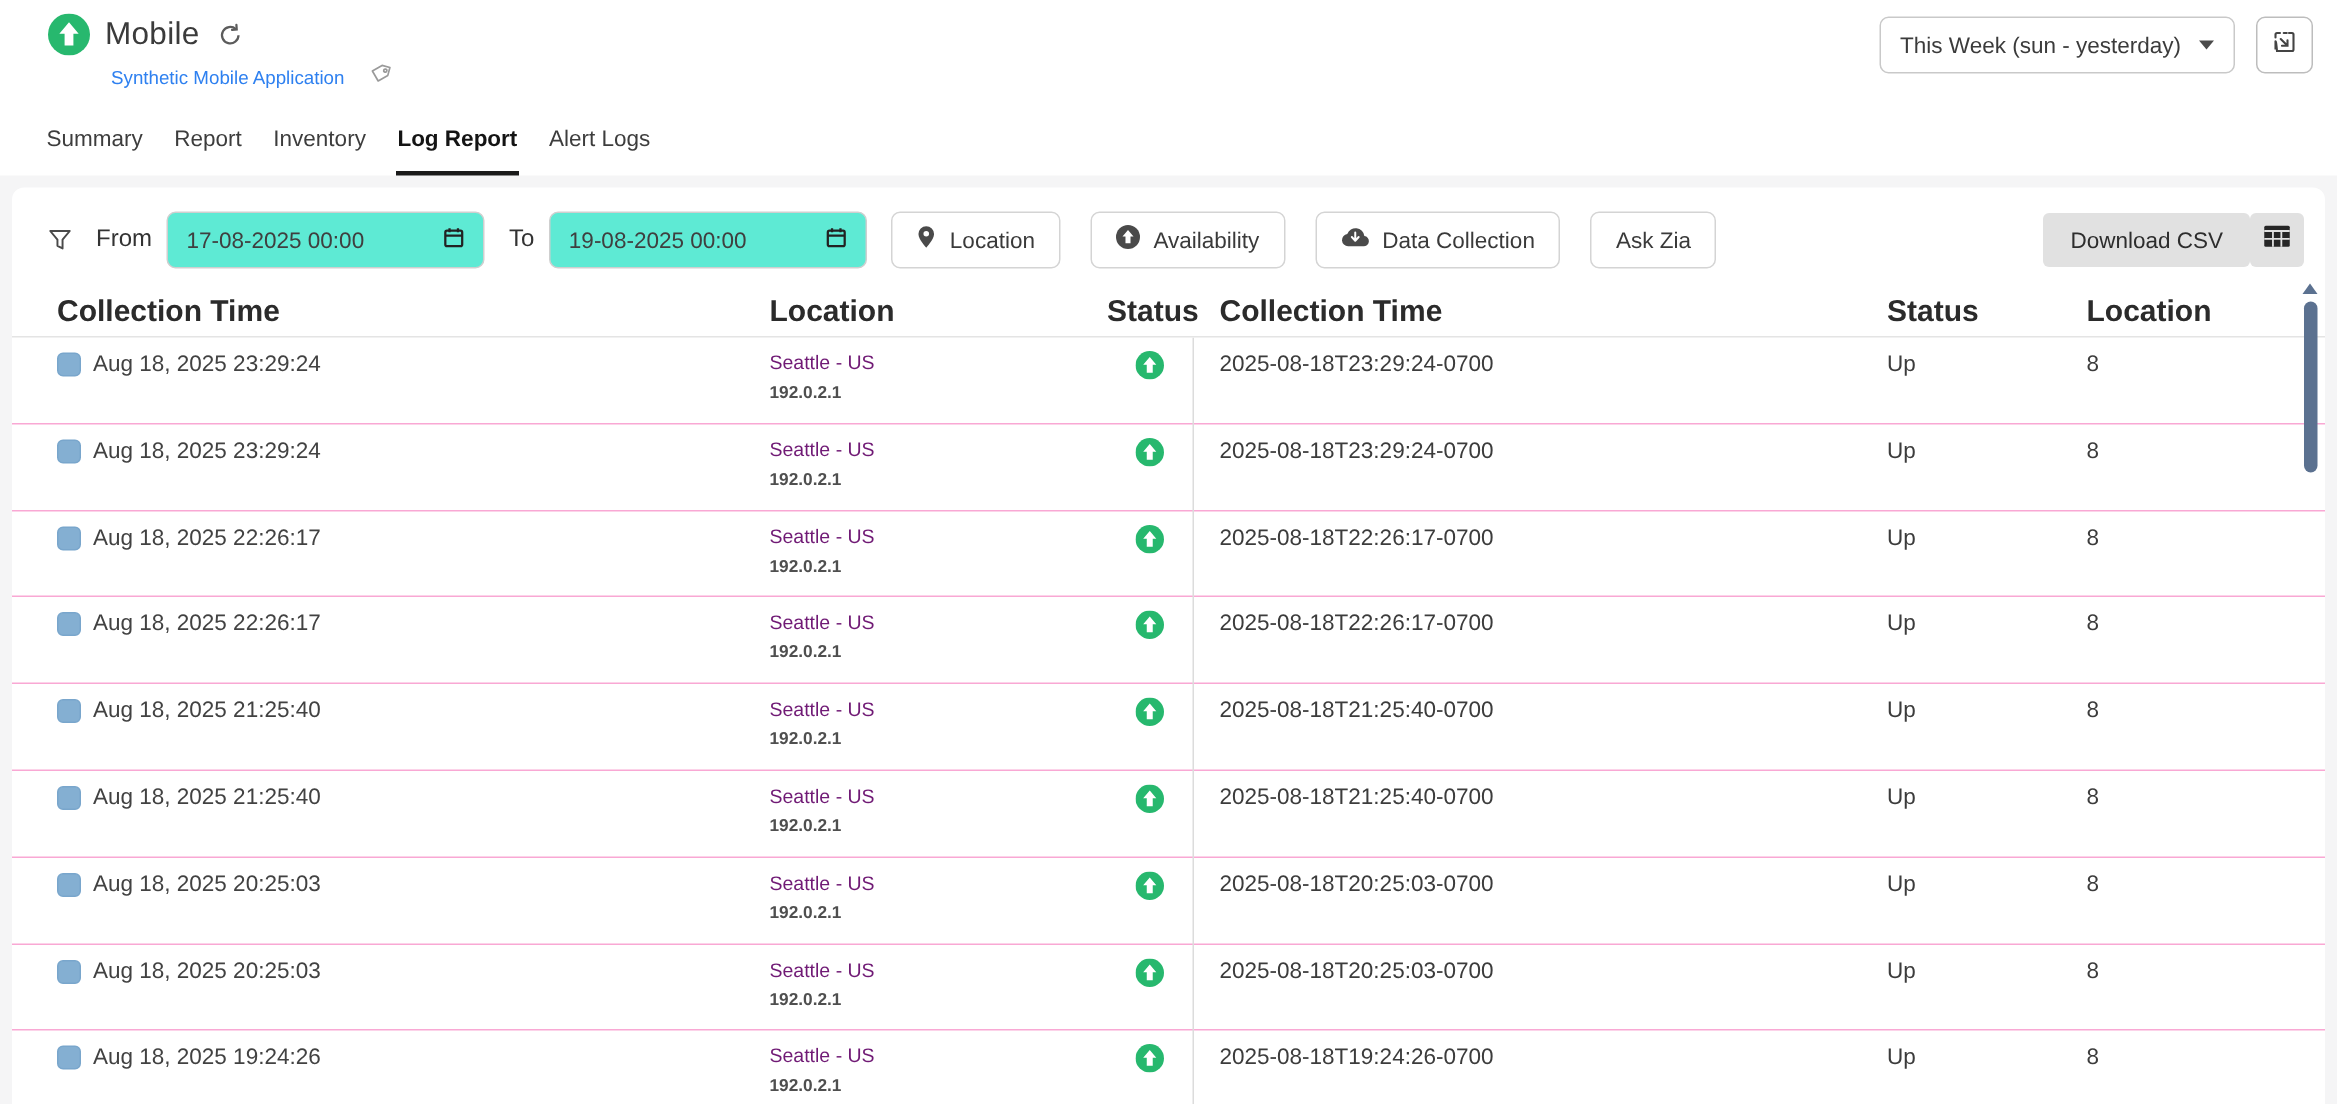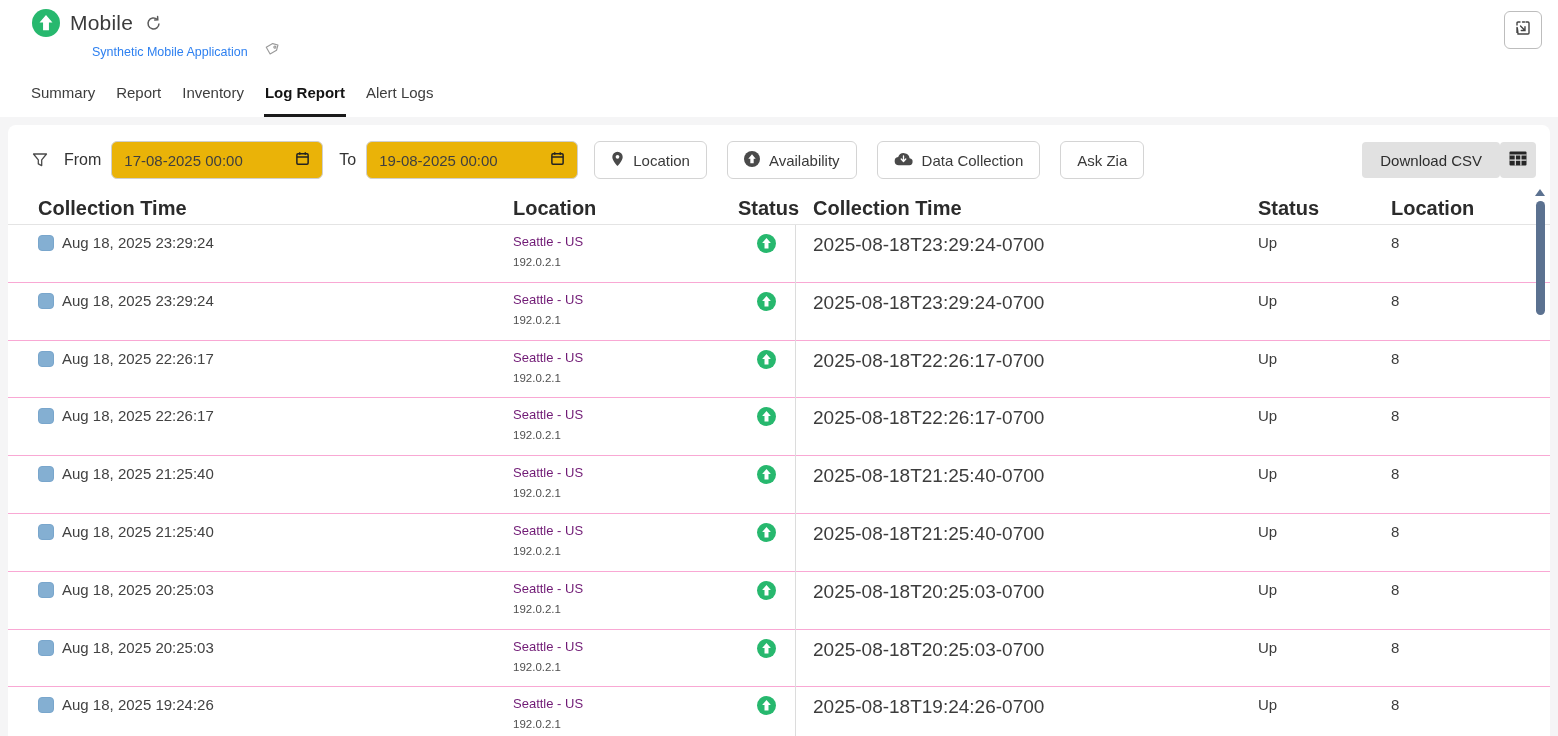--- a/index.html
+++ b/index.html
@@ -5,21 +5,21 @@
   * { margin:0; padding:0; box-sizing:border-box; }
   html,body { width:1558px; height:736px; overflow:hidden; background:#fff;
               font-family:"Liberation Sans", sans-serif; }
 
   
   .top-header { position:relative; height:78px; padding:9px 16px 0 32px; }
   .title-row { display:flex; align-items:center; gap:10px; }
   .status-bubble { width:28px; height:28px; flex:0 0 auto; }
   .monitor-title { font-size:21px; color:#3b3b3b; font-weight:500; letter-spacing:.2px; }
   .refresh-btn { margin-left:2px; display:flex; align-items:center; cursor:pointer; }
-  .subtitle-row { margin-left:60px; margin-top:5px; display:flex; align-items:center; gap:16px; }
+  .subtitle-row { margin-left:42px; margin-top:5px; display:flex; align-items:center; gap:16px; }
   .monitor-type-link { color:#2e80f0; font-size:12.5px; text-decoration:none; cursor:pointer; }
   .header-right { position:absolute; top:11px; right:16px; display:flex; gap:14px; align-items:center; }
   .range-select { height:38px; border:1px solid #c9c9c9; border-radius:6px; background:#fff;
                   display:flex; align-items:center; padding:0 13px; gap:12px; font-size:15px;
                   color:#3b3b3b; cursor:pointer; }
   .caret-down { width:0; height:0; border-left:5px solid transparent; border-right:5px solid transparent;
                 border-top:6px solid #4a4a4a; }
   .popout-btn { width:38px; height:38px; border:1px solid #bdbdbd; border-radius:6px; background:#fff;
                 display:flex; align-items:center; justify-content:center; cursor:pointer; }
 
@@ -29,21 +29,21 @@
   .tab.active { font-weight:700; color:#141414; border-bottom-color:#1a1a1a; }
 
   
   .content-area { background:#f5f5f6; height:619px; padding:8px 8px 0; }
   .card { background:#fff; border-radius:8px 8px 0 0; height:611px; position:relative; overflow:hidden; }
 
   
   .filter-bar { display:flex; align-items:center; padding:16px 14px 0 24px; height:54px; }
   .funnel-wrap { margin-right:16px; display:flex; align-items:center; }
   .io-label { font-size:16px; color:#333; margin-right:10px; }
-  .dt-input { width:212px; height:38px; border:1px solid #cfcfcf; border-radius:6px; background:#eab308;
+  .dt-input { width:212px; height:38px; border:1px solid #cfcfcf; border-radius:6px; background:#5eead4;
               display:flex; align-items:center; justify-content:space-between; padding:0 12px;
               font-size:15px; color:#3f3f3f; margin-right:16px; cursor:text; }
   .filter-btn { height:38px; border:1px solid #d4d4d4; border-radius:6px; background:#fff;
                 display:flex; align-items:center; gap:9px; padding:0 16px; font-size:15px;
                 color:#3a3a3a; margin-right:20px; cursor:pointer; }
   .right-actions { margin-left:auto; display:flex; align-items:center; }
   .csv-btn { background:#e1e1e1; border:none; border-radius:4px; height:36px; padding:0 18px;
              font-size:15px; color:#2d2d2d; cursor:pointer; font-family:inherit; }
   .cols-btn { width:36px; height:36px; background:#e1e1e1; border-radius:4px;
               display:flex; align-items:center; justify-content:center; cursor:pointer; }
@@ -55,23 +55,23 @@
   .th-iso { padding-left:18px; }
   .th-pad8 { padding-left:8px; }
   .th-status-left { text-align:center; }
   .rows-viewport { position:relative; height:511px; overflow:hidden; }
   .pane-divider { position:absolute; left:787px; top:0; bottom:0; width:1px; background:#dcdcdc; }
   .log-row { height:57.8px; border-bottom:1px solid #f9a8d4; padding-top:9px; }
   .cell-time { display:flex; align-items:flex-start; gap:8px; font-size:15px; color:#424242; }
   .checkbox { width:16px; height:16px; background:#84afd2; border:1px solid #79a6cc; border-radius:4px;
               margin-top:1px; cursor:pointer; flex:0 0 auto; }
   .loc-name { font-size:13px; color:#701a75; }
-  .loc-ip { font-size:11.5px; color:#4f4f4f; margin-top:7px; }
+  .loc-ip { font-size:11.5px; color:#4f4f4f; margin-top:7px;font-weight:bold; }
   .cell-status { display:flex; justify-content:center; }
-  .cell-iso { padding-left:18px; font-size:19px; color:#3c3c3c; }
+  .cell-iso { padding-left:18px; font-size:15px; color:#3c3c3c; }
   .cell-up, .cell-locid { padding-left:8px; font-size:15px; color:#3c3c3c; }
 
   
   .scrollbar { position:absolute; right:5px; top:64px; width:10px; display:flex;
                flex-direction:column; align-items:center; }
   .scroll-arrow { width:0; height:0; border-left:5px solid transparent; border-right:5px solid transparent;
                   border-bottom:7px solid #5b7190; cursor:pointer; }
   .scroll-thumb { width:9px; height:114px; background:#5b7190; border-radius:5px; margin-top:5px; cursor:grab; }
 </style>
 </head>
@@ -96,20 +96,24 @@
   <div class="subtitle-row">
     <a class="monitor-type-link">Synthetic Mobile Application</a>
     <span>
       <svg width="15" height="15" viewBox="0 0 16 16" fill="none" stroke="#9a9a9a" stroke-width="1.2" transform="rotate(15)">
         <path d="M2 7.2 L7.6 1.6 H13.4 V7.4 L7.8 13 Z" stroke-linejoin="round"></path>
         <circle cx="10.8" cy="4.6" r="1.1"></circle>
       </svg>
     </span>
   </div>
   <div class="header-right">
+    <div class="range-select">
+      <span>This Week (sun - yesterday)</span>
+      <span class="caret-down"></span>
+    </div>
     <div class="popout-btn">
       <span>
         <svg width="18" height="18" viewBox="0 0 18 18" fill="none" stroke="#444" stroke-width="1.4" stroke-linecap="round">
           <path d="M3 6 V4 Q3 3 4 3 H6"></path>
           <path d="M8.5 3 H10.5" stroke-dasharray="2 2"></path>
           <path d="M12 3 H14 Q15 3 15 4 V14 Q15 15 14 15 H4 Q3 3 3 14 V8.5" stroke-dasharray="0"></path>
           <path d="M6.5 7 L11 11.5 M11 7.8 V11.5 H7.3"></path>
         </svg>
       </span>
     </div>

